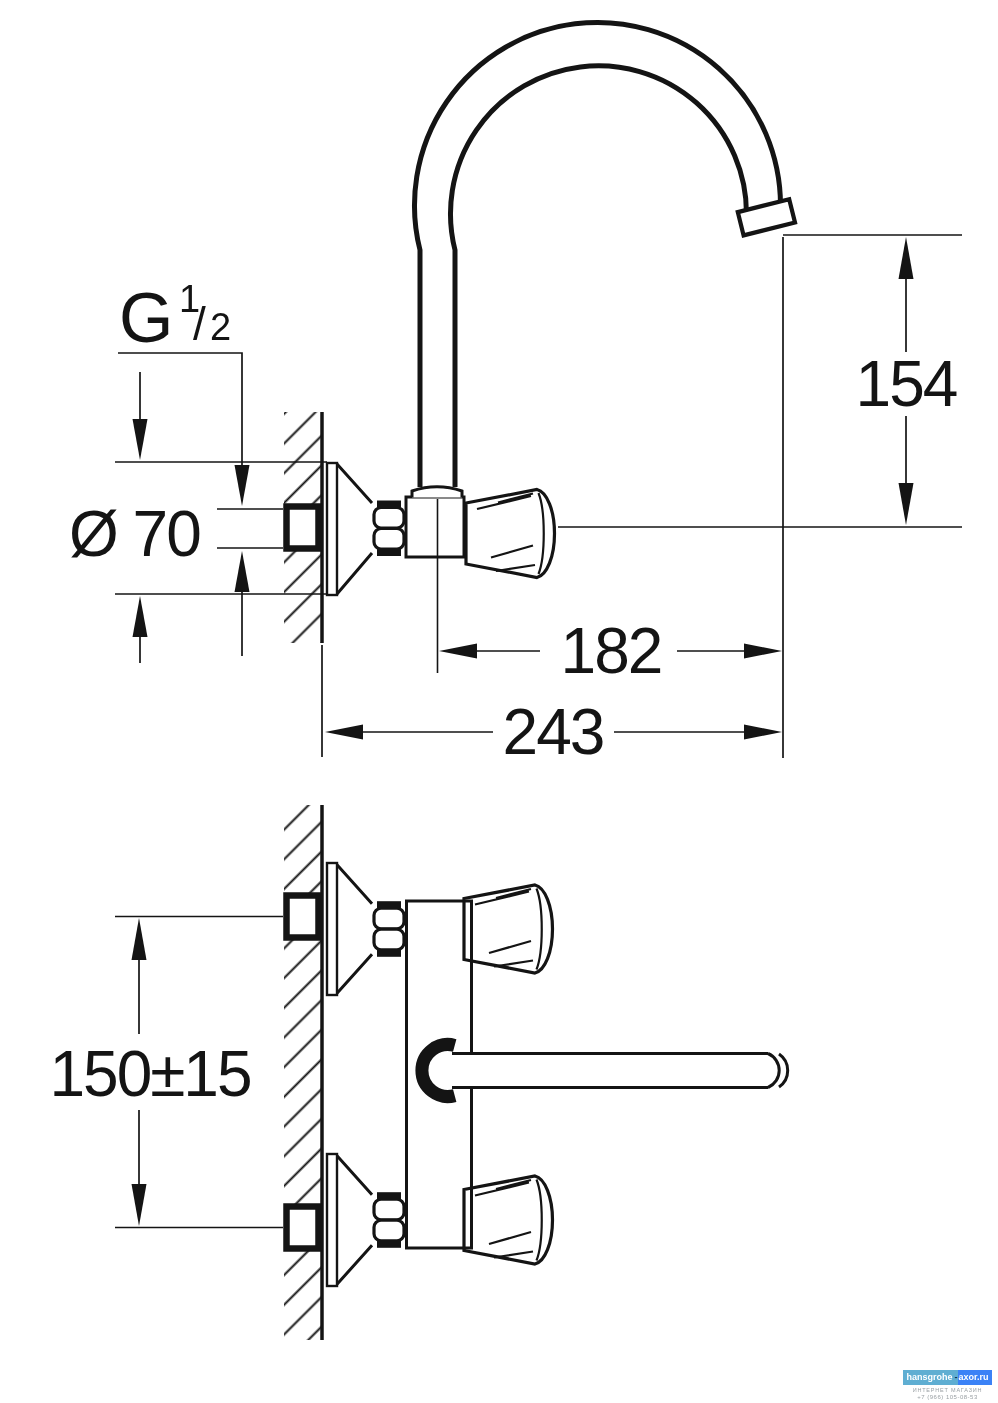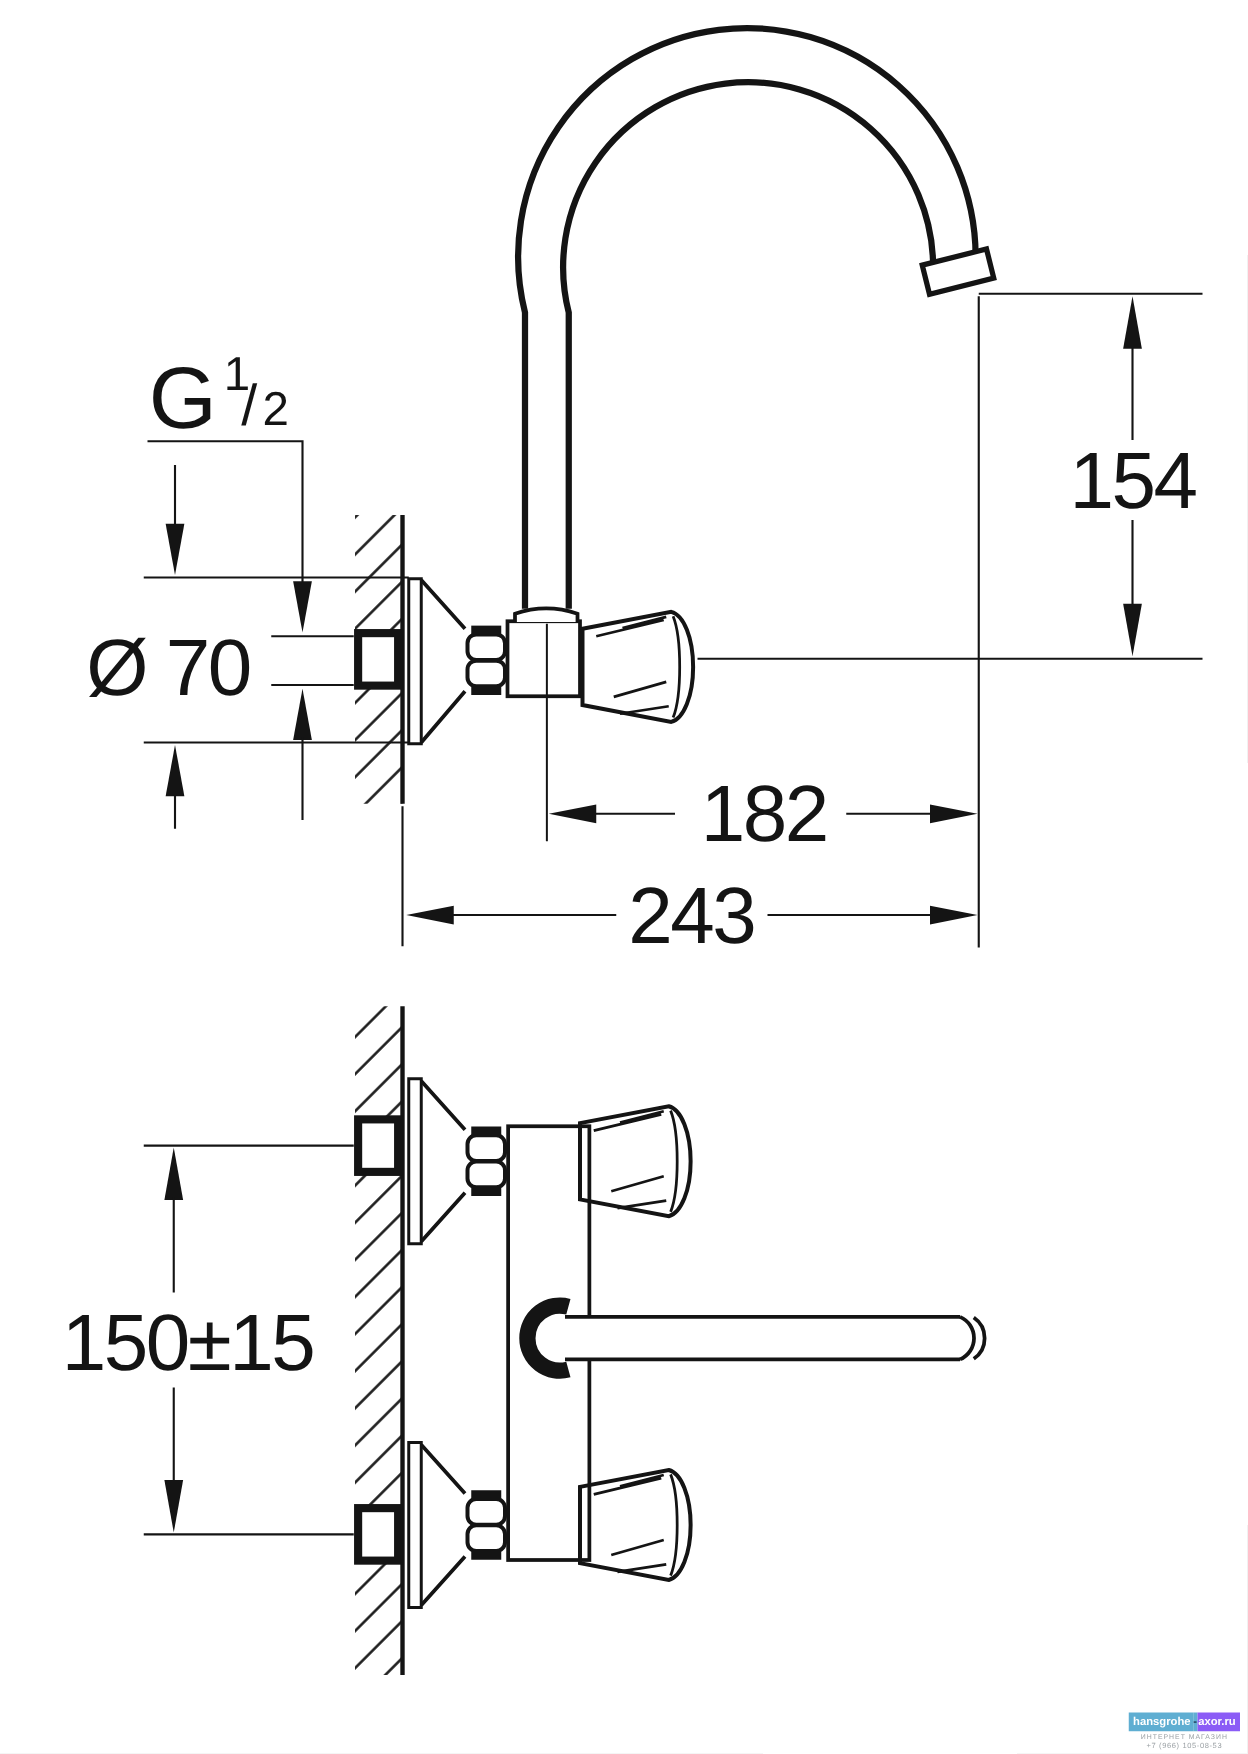--- a/index.html
+++ b/index.html
@@ -7,21 +7,21 @@
         font-family:"Liberation Sans", sans-serif;}
   svg{position:absolute;left:0;top:0;}
   .dim-num{font-family:"Liberation Sans", sans-serif;font-size:64px;letter-spacing:-2px;fill:#141414;}
   .dim-g{font-family:"Liberation Sans", sans-serif;font-size:70px;fill:#141414;}
   .dim-frac{font-family:"Liberation Sans", sans-serif;font-size:38px;fill:#141414;}
   .dim-slash{font-family:"Liberation Sans", sans-serif;font-size:46px;fill:#141414;}
   .wm{position:absolute;left:899px;top:1370px;width:97px;text-align:center;}
   .wm-row{display:flex;justify-content:center;align-items:stretch;line-height:1;}
   .wm-a{background:#5FAED2;color:#ffffff;font-weight:bold;font-size:9px;padding:3px 2px 3px 3px;}
   .wm-sep{background:#5FAED2;color:#16344F;font-weight:bold;font-size:9px;padding:3px 0;}
-  .wm-b{background:#8b5cf6;color:#ffffff;font-weight:bold;font-size:9px;padding:3px 3px 3px 1px;text-align:center;}
+  .wm-b{background:#3b82f6;color:#ffffff;font-weight:bold;font-size:9px;padding:3px 3px 3px 1px;text-align:center;}
   .wm-l1{color:#9aa0a4;font-size:5.5px;letter-spacing:0.8px;margin-top:2px;}
   .wm-l2{color:#9aa0a4;font-size:6px;letter-spacing:0.5px;margin-top:1px;}
 </style>
 </head>
 <body>
 
 <div class="page">
 <svg width="998" height="1403" viewBox="0 0 998 1403">
   <defs>
     <pattern id="hatch" patternUnits="userSpaceOnUse" width="21" height="21" patternTransform="rotate(-45)">

